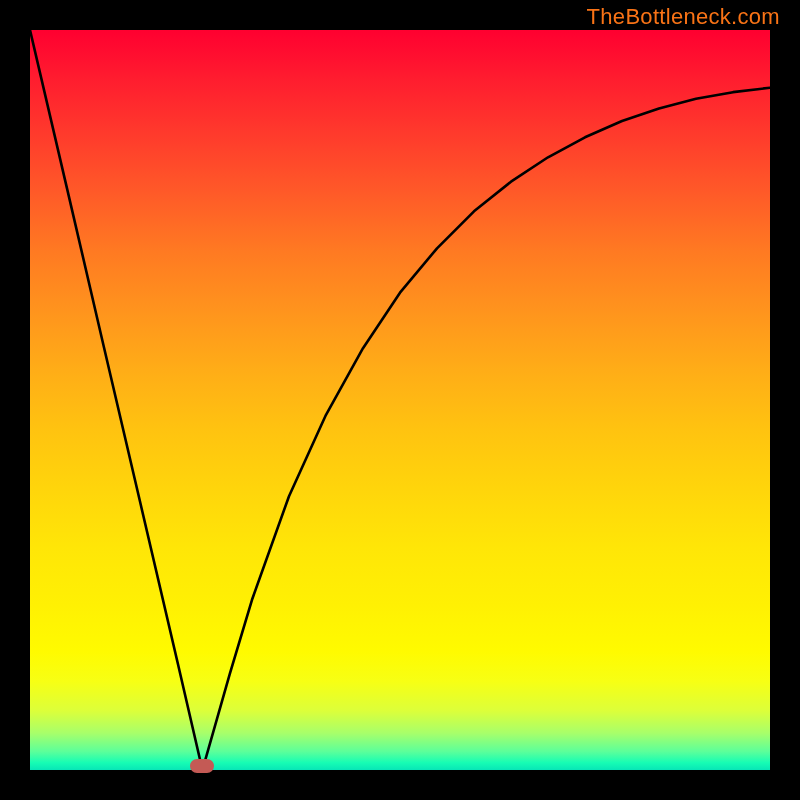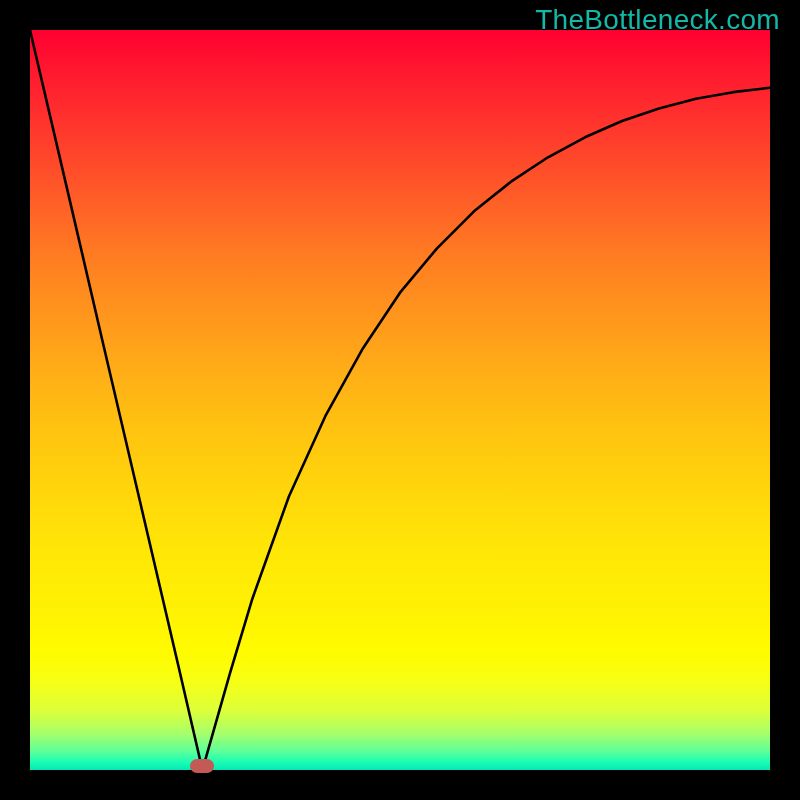--- a/index.html
+++ b/index.html
@@ -14,22 +14,22 @@
   .outer {
     position: relative;
     width: 800px;
     height: 800px;
     background: #000;
   }
   .watermark {
     position: absolute;
     top: 4px;
     right: 20px;
-    color: #14b8a6;
-    font-size: 28px;
+    color: #f97316;
+    font-size: 22px;
     font-weight: 500;
     letter-spacing: 0.3px;
     z-index: 5;
   }
   .plot {
     position: absolute;
     left: 30px;
     top: 30px;
     width: 740px;
     height: 740px;

